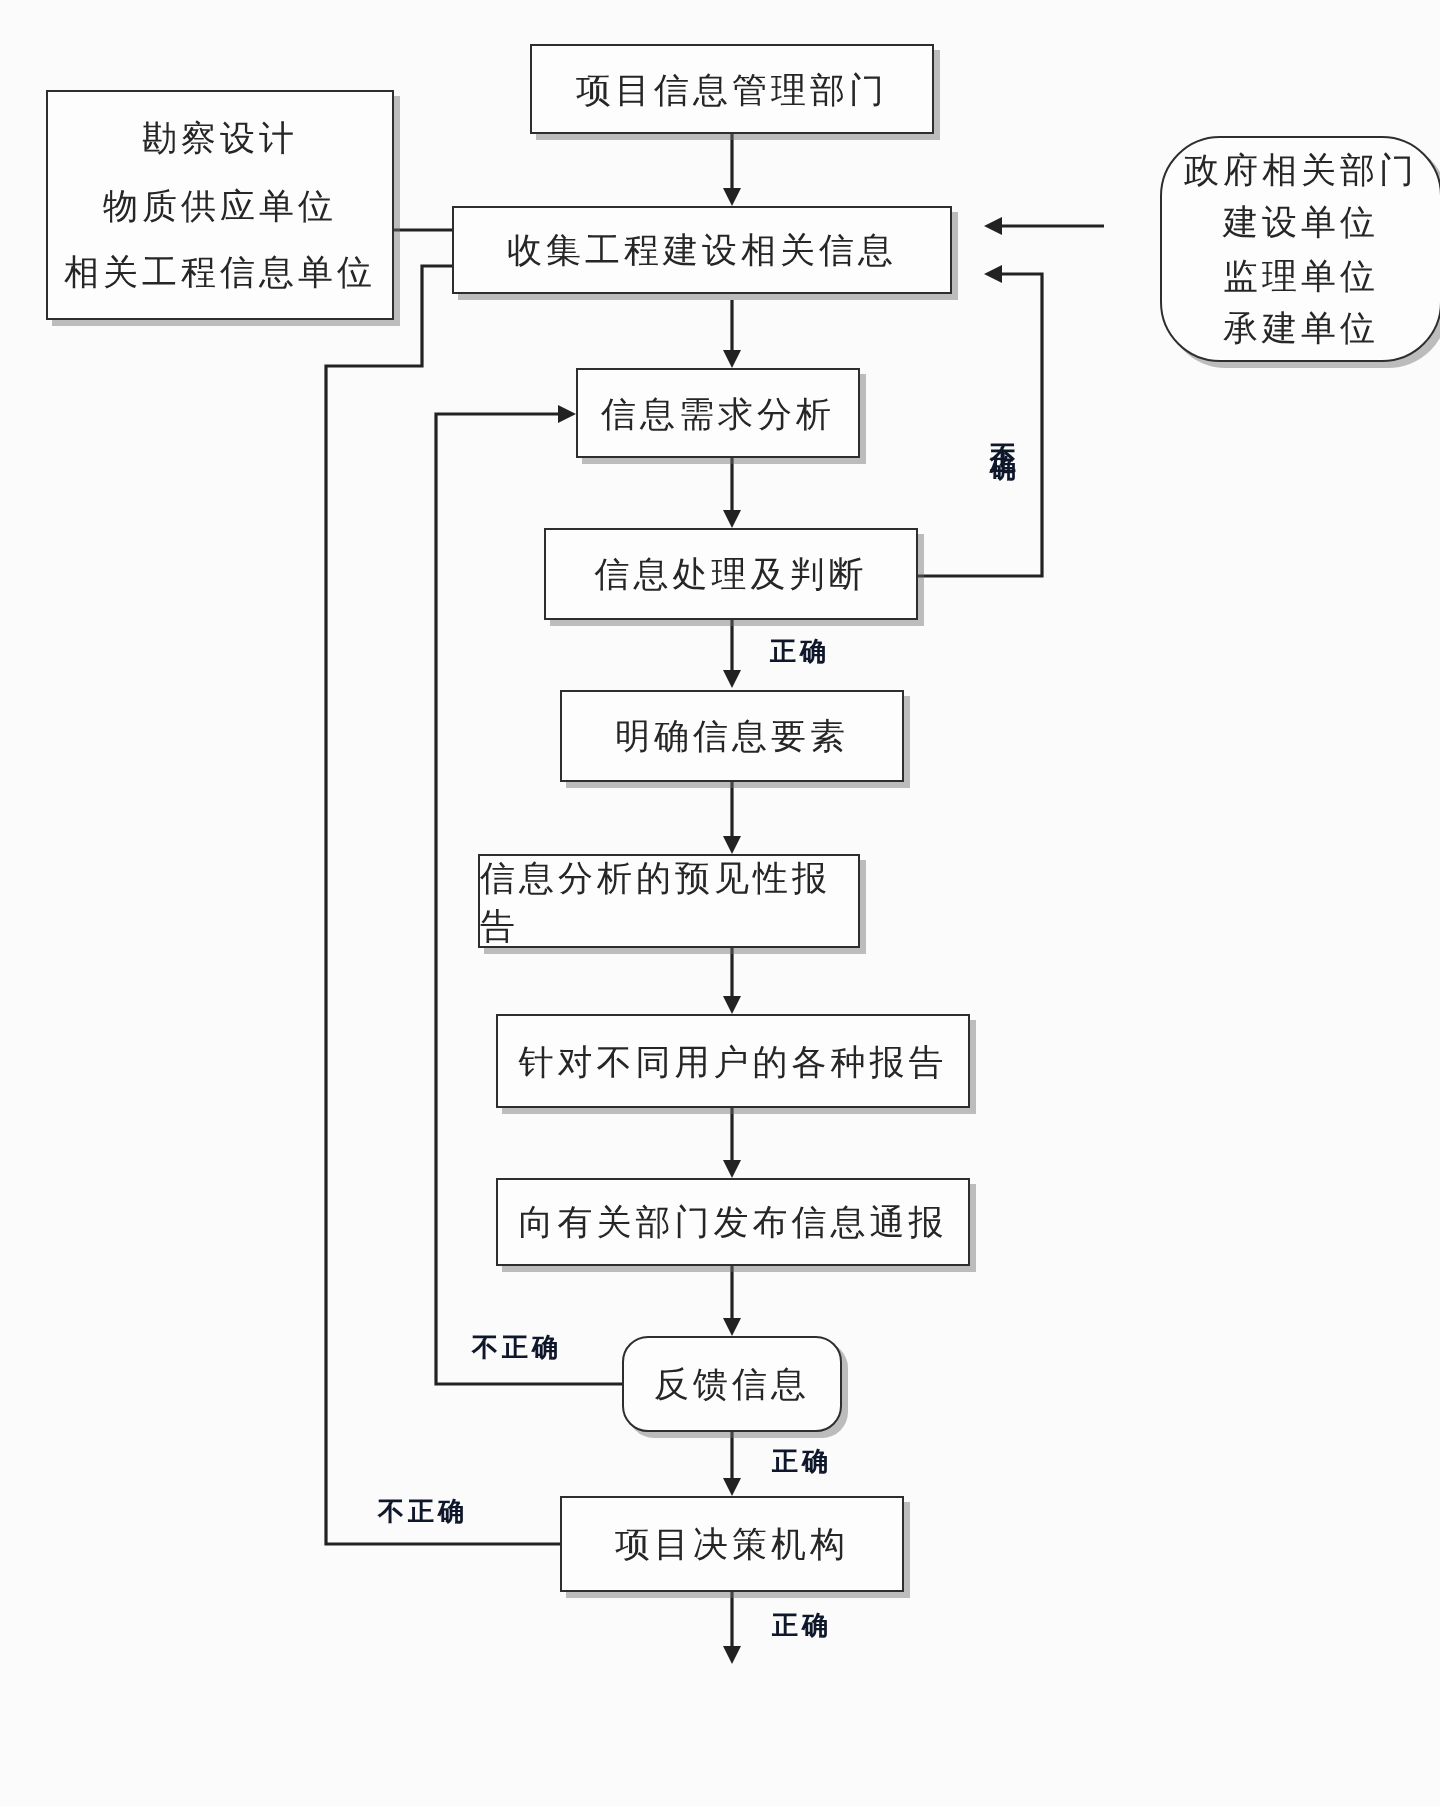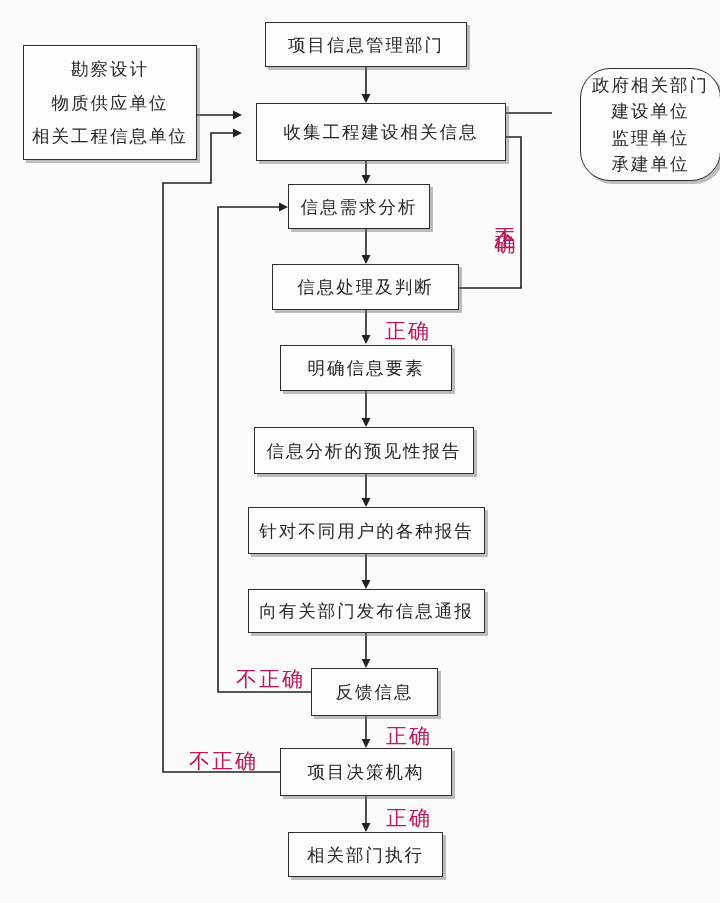--- a/index.html
+++ b/index.html
@@ -36,25 +36,26 @@
     color: #262626;
     z-index: 2;
   }
   .node.multi {
     flex-direction: column;
     justify-content: space-evenly;
     padding: 2px 2px;
   }
   .edge-label {
     position: absolute;
-    font-size: 21px;
+    font-size: 13px;
     letter-spacing: 2px;
-    color: #be185d;
+    color: #0f172a;
     white-space: nowrap;
     z-index: 3;
+    font-weight: bold;
   }
   .edge-label.vertical {
     writing-mode: vertical-rl;
     text-orientation: upright;
     letter-spacing: 3px;
   }
 </style>
 </head>
 <body>
 
@@ -113,59 +114,56 @@
     <span>相关工程信息单位</span>
   </div>
 
   <div class="node multi" style="left:580px; top:68px; width:141px; height:113px;border-radius:30px;">
     <span>政府相关部门</span>
     <span>建设单位</span>
     <span>监理单位</span>
     <span>承建单位</span>
   </div>
 
-  <div class="node" style="left:256px; top:103px; width:250px; height:58px;">
+  <div class="node" style="left:226px; top:103px; width:250px; height:44px;">
     <span>收集工程建设相关信息</span>
   </div>
 
   <div class="node" style="left:288px; top:184px; width:142px; height:45px;">
     <span>信息需求分析</span>
   </div>
 
   <div class="node" style="left:272px; top:264px; width:187px; height:46px;">
     <span>信息处理及判断</span>
   </div>
 
   <div class="node" style="left:280px; top:345px; width:172px; height:46px;">
     <span>明确信息要素</span>
   </div>
 
-  <div class="node" style="left:254px; top:427px; width:220px; height:47px;">
+  <div class="node" style="left:239px; top:427px; width:191px; height:47px;">
     <span>信息分析的预见性报告</span>
   </div>
 
   <div class="node" style="left:248px; top:507px; width:237px; height:47px;font-family:Liberation Mono, monospace;">
     <span>针对不同用户的各种报告</span>
   </div>
 
   <div class="node" style="left:248px; top:589px; width:237px; height:44px;">
     <span>向有关部门发布信息通报</span>
   </div>
 
-  <div class="node" style="left:311px; top:668px; width:127px; height:48px;">
+  <div class="node" style="left:311px; top:668px; width:110px; height:48px;border-radius:13px;">
     <span>反馈信息</span>
   </div>
 
   <div class="node" style="left:280px; top:748px; width:172px; height:48px;">
     <span>项目决策机构</span>
   </div>
 
-  <div class="node" style="left:288px; top:832px; width:155px; height:45px;">
-    <span>相关部门执行</span>
-  </div>
 
   <div class="edge-label" style="left:385px; top:317px;">正确</div>
 
   <div class="edge-label" style="left:386px; top:722px;">正确</div>
 
   <div class="edge-label" style="left:386px; top:804px;">正确</div>
 
   <div class="edge-label vertical" style="left:491px; top:211px; height:60px;">不正确</div>
 
   <div class="edge-label" style="left:236px; top:665px;">不正确</div>

